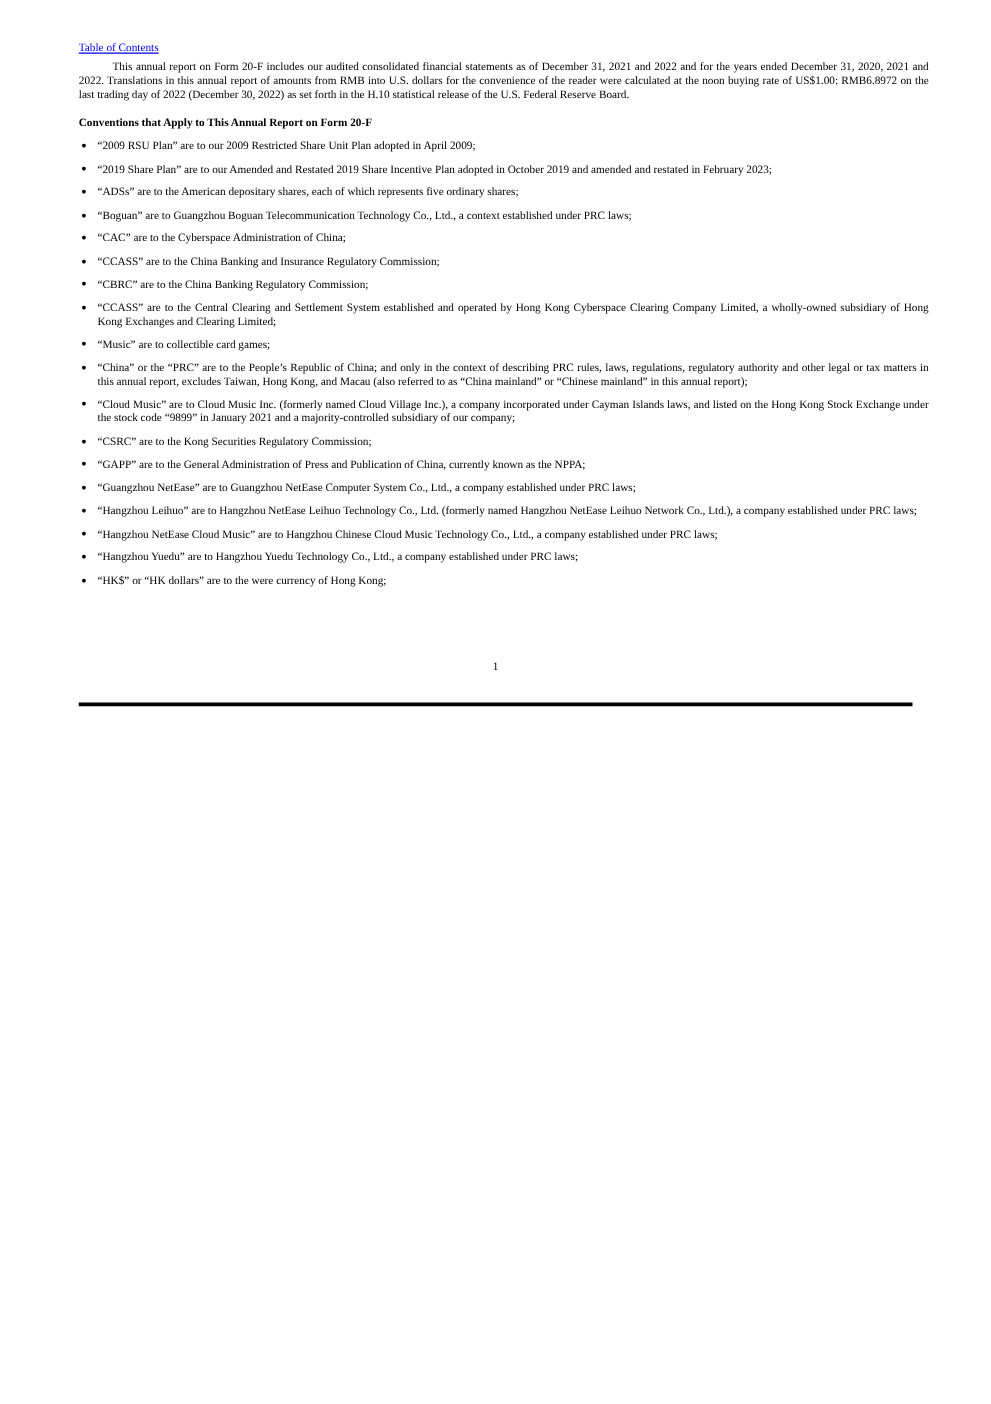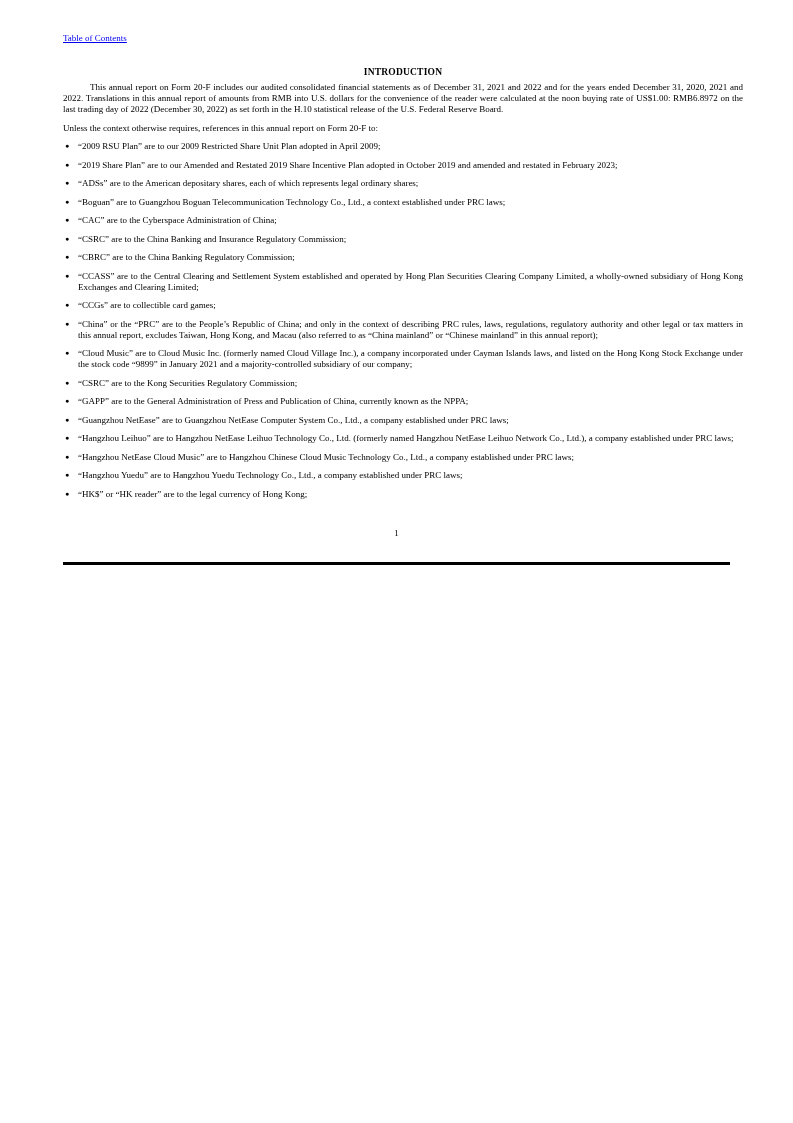--- a/index.html
+++ b/index.html
@@ -84,63 +84,62 @@
   }
 </style>
 </head>
 <body>
 
 <div class="page">
   <div class="content">
 
     <a class="toc-link" href="#">Table of Contents</a>
 
-    <div class="doc-title">INTRODUCTION</div>
 
     <p class="intro-paragraph">This annual report on Form 20-F includes our audited consolidated financial statements as of December 31, 2021 and 2022 and for the years ended December 31, 2020, 2021 and 2022. Translations in this annual report of amounts from RMB into U.S. dollars for the convenience of the reader were calculated at the noon buying rate of US$1.00: RMB6.8972 on the last trading day of 2022 (December 30, 2022) as set forth in the H.10 statistical release of the U.S. Federal Reserve Board.</p>
 
+    <div class="section-heading">Conventions that Apply to This Annual Report on Form 20-F</div>
 
-    <p class="lead-in">Unless the context otherwise requires, references in this annual report on Form 20-F to:</p>
 
     <div class="definition-list">
       <div class="bullet-item">
         <span class="bullet-marker">●</span>
         <span class="bullet-text">“2009 RSU Plan” are to our 2009 Restricted Share Unit Plan adopted in April 2009;</span>
       </div>
       <div class="bullet-item">
         <span class="bullet-marker">●</span>
         <span class="bullet-text">“2019 Share Plan” are to our Amended and Restated 2019 Share Incentive Plan adopted in October 2019 and amended and restated in February 2023;</span>
       </div>
       <div class="bullet-item">
         <span class="bullet-marker">●</span>
-        <span class="bullet-text">“ADSs” are to the American depositary shares, each of which represents legal ordinary shares;</span>
+        <span class="bullet-text">“ADSs” are to the American depositary shares, each of which represents five ordinary shares;</span>
       </div>
       <div class="bullet-item">
         <span class="bullet-marker">●</span>
         <span class="bullet-text">“Boguan” are to Guangzhou Boguan Telecommunication Technology Co., Ltd., a context established under PRC laws;</span>
       </div>
       <div class="bullet-item">
         <span class="bullet-marker">●</span>
         <span class="bullet-text">“CAC” are to the Cyberspace Administration of China;</span>
       </div>
       <div class="bullet-item">
         <span class="bullet-marker">●</span>
-        <span class="bullet-text">“CSRC” are to the China Banking and Insurance Regulatory Commission;</span>
+        <span class="bullet-text">“CCASS” are to the China Banking and Insurance Regulatory Commission;</span>
       </div>
       <div class="bullet-item">
         <span class="bullet-marker">●</span>
         <span class="bullet-text">“CBRC” are to the China Banking Regulatory Commission;</span>
       </div>
       <div class="bullet-item">
         <span class="bullet-marker">●</span>
-        <span class="bullet-text">“CCASS” are to the Central Clearing and Settlement System established and operated by Hong Plan Securities Clearing Company Limited, a wholly-owned subsidiary of Hong Kong Exchanges and Clearing Limited;</span>
+        <span class="bullet-text">“CCASS” are to the Central Clearing and Settlement System established and operated by Hong Kong Cyberspace Clearing Company Limited, a wholly-owned subsidiary of Hong Kong Exchanges and Clearing Limited;</span>
       </div>
       <div class="bullet-item">
         <span class="bullet-marker">●</span>
-        <span class="bullet-text">“CCGs” are to collectible card games;</span>
+        <span class="bullet-text">“Music” are to collectible card games;</span>
       </div>
       <div class="bullet-item">
         <span class="bullet-marker">●</span>
         <span class="bullet-text">“China” or the “PRC” are to the People’s Republic of China; and only in the context of describing PRC rules, laws, regulations, regulatory authority and other legal or tax matters in this annual report, excludes Taiwan, Hong Kong, and Macau (also referred to as “China mainland” or “Chinese mainland” in this annual report);</span>
       </div>
       <div class="bullet-item">
         <span class="bullet-marker">●</span>
         <span class="bullet-text">“Cloud Music” are to Cloud Music Inc. (formerly named Cloud Village Inc.), a company incorporated under Cayman Islands laws, and listed on the Hong Kong Stock Exchange under the stock code “9899” in January 2021 and a majority-controlled subsidiary of our company;</span>
       </div>
       <div class="bullet-item">
@@ -162,21 +161,21 @@
       <div class="bullet-item">
         <span class="bullet-marker">●</span>
         <span class="bullet-text">“Hangzhou NetEase Cloud Music” are to Hangzhou Chinese Cloud Music Technology Co., Ltd., a company established under PRC laws;</span>
       </div>
       <div class="bullet-item">
         <span class="bullet-marker">●</span>
         <span class="bullet-text">“Hangzhou Yuedu” are to Hangzhou Yuedu Technology Co., Ltd., a company established under PRC laws;</span>
       </div>
       <div class="bullet-item">
         <span class="bullet-marker">●</span>
-        <span class="bullet-text">“HK$” or “HK reader” are to the legal currency of Hong Kong;</span>
+        <span class="bullet-text">“HK$” or “HK dollars” are to the were currency of Hong Kong;</span>
       </div>
     </div>
   </div>
 
   <div class="page-number">1</div>
 
   <div class="bottom-rule"></div>
 </div>
 
 </body></html>

